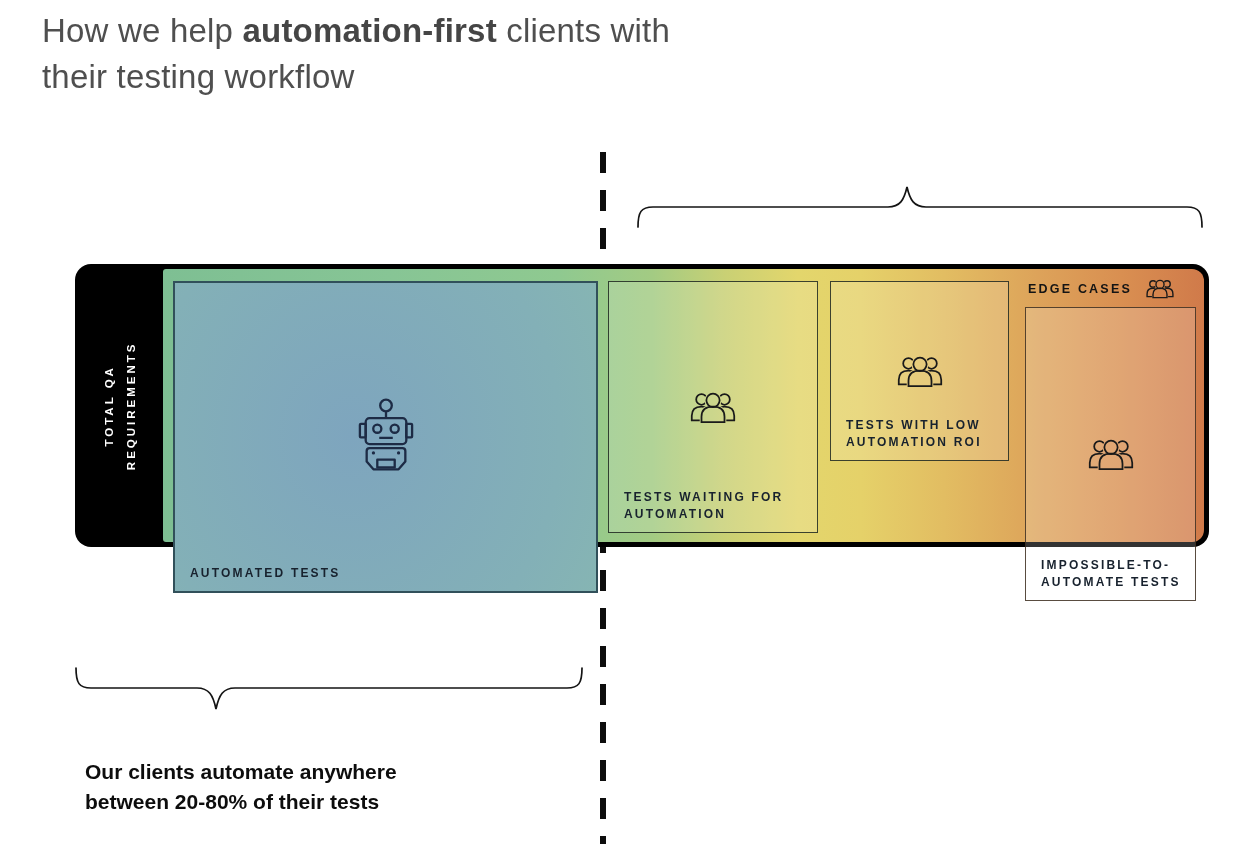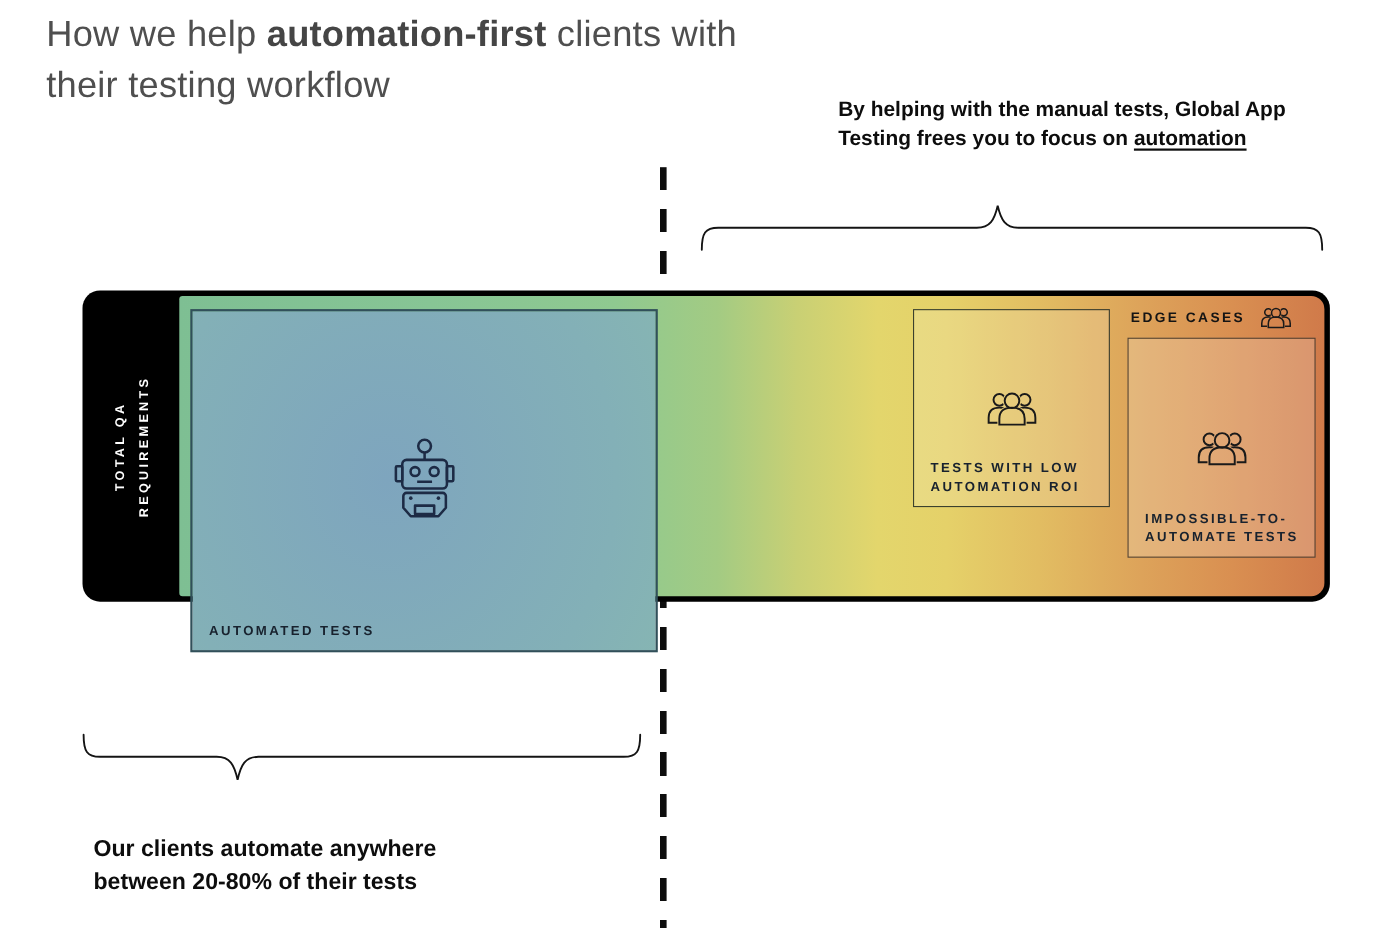--- a/index.html
+++ b/index.html
@@ -39,40 +39,39 @@
              #7ebf93 0%, #87c595 22%, #8fc990 38%, #a3cb83 47%,
              #c9d074 54%, #e3d66c 61%, #e5d169 67%, #e2bd62 75%,
              #dda35a 84%, #d98f51 92%, #d07a4a 100%); }
 
   .box { position:absolute; border:1.6px solid rgba(28,38,30,0.85); }
   .box-automated { left:10px; top:12px; width:425px; height:312px;
                    border:2px solid #31505a;
                    background:radial-gradient(110% 170% at 42% 50%, #7ea5be 0%, #83b0b7 45%, #8dc1a9 100%); }
   .box-waiting   { left:445px; top:12px; width:210px; height:252px; background:rgba(255,255,255,0.16); }
   .box-lowroi    { left:667px; top:12px; width:179px; height:180px; background:rgba(255,255,255,0.16); }
-  .box-impossible{ left:862px; top:38px; width:171px; height:200px;
+  .box-impossible{ left:862px; top:38px; width:171px; height:294px;
                    border:1.6px solid rgba(60,45,30,0.85); background:rgba(255,255,255,0.2); }
 
   .box-label { position:absolute; left:15px; bottom:9px; right:6px;
                font-size:12px; font-weight:700; letter-spacing:2.2px; color:#18222e; line-height:1.4; }
   .box-icon { position:absolute; left:50%; top:50%; transform:translate(-50%,-50%); }
   .box-automated .box-icon { transform:translate(-50%,-52%); }
 
   .edge-row { position:absolute; left:865px; top:8px; width:146px;
               display:flex; align-items:center; justify-content:space-between; }
   .edge-label { font-size:12.5px; font-weight:700; letter-spacing:2.2px; color:#141414; }
 </style>
 </head>
 <body>
 
 <div id="canvas">
 
   <h1 class="title"><span>How we help </span><b>automation-first</b><span> clients with their testing workflow</span></h1>
 
-  <div class="right-note"><span>By helping with the manual tests, Global App Testing frees you to focus on </span><span class="u">automation</span></div>
 
 
   <div class="dashed-line"></div>
 
   <svg class="brace brace-top" viewBox="0 0 570 52">
     <path d="M3 49 C3 34 6 29 18 29 L253 29 C265 29 269 22 272 9 C275 22 279 29 291 29 L552 29 C564 29 567 34 567 49" fill="none" stroke="#141414" stroke-width="1.7" stroke-linecap="round"></path>
   </svg>
 
   <svg class="brace brace-bottom" viewBox="0 0 512 58">
     <path d="M3 5 C3 20 6 25 18 25 L124 25 C136 25 140 32 143 46 C146 32 150 25 162 25 L494 25 C506 25 509 20 509 5" fill="none" stroke="#141414" stroke-width="1.7" stroke-linecap="round"></path>
@@ -104,20 +103,42 @@
             <line x1="23" y1="41.5" x2="37" y2="41.5"></line>
             <path d="M13 52 h34 a3 3 0 0 1 3 3 v11 l-7 8 H17 l-7 -8 V55 a3 3 0 0 1 3 -3 z"></path>
             <rect x="21" y="64" width="18" height="8"></rect>
           </g>
           <circle cx="17" cy="57" r="1.7" fill="#1d2b45"></circle>
           <circle cx="43" cy="57" r="1.7" fill="#1d2b45"></circle>
         </svg>
         <div class="box-label">AUTOMATED TESTS</div>
       </div>
 
+      <div class="box box-waiting">
+        <svg class="box-icon" width="46" height="38" viewBox="0 0 52 42">
+          <defs>
+              <mask id="pm-a">
+                <rect width="52" height="42" fill="#fff"></rect>
+            <circle cx="26" cy="13.5" r="9.6" fill="#000"></circle>
+            <path d="M11 40 v-8 c0-9.5 6.5-13.5 15-13.5 s15 4 15 13.5 v8 z" fill="#000"></path>
+              </mask>
+            </defs>
+          <g fill="none" stroke="#1a1a1a" stroke-width="2" mask="url(#pm-a)">
+            <circle cx="13" cy="12.5" r="6"></circle>
+            <path d="M2 36 v-5 c0-8 5-10.5 11-10.5 s11 2.5 11 10.5 v5 z"></path>
+            <circle cx="39" cy="12.5" r="6"></circle>
+            <path d="M28 36 v-5 c0-8 5-10.5 11-10.5 s11 2.5 11 10.5 v5 z"></path>
+          </g>
+          <g fill="none" stroke="#1a1a1a" stroke-width="2">
+            <circle cx="26" cy="13.5" r="7.5"></circle>
+            <path d="M13 38 v-6 c0-8.5 5.5-11.5 13-11.5 s13 3 13 11.5 v6 z"></path>
+          </g>
+        </svg>
+        <div class="box-label">TESTS WAITING FOR AUTOMATION</div>
+      </div>
 
       <div class="box box-lowroi">
         <svg class="box-icon" width="46" height="38" viewBox="0 0 52 42">
           <defs>
               <mask id="pm-b">
                 <rect width="52" height="42" fill="#fff"></rect>
             <circle cx="26" cy="13.5" r="9.6" fill="#000"></circle>
             <path d="M11 40 v-8 c0-9.5 6.5-13.5 15-13.5 s15 4 15 13.5 v8 z" fill="#000"></path>
               </mask>
             </defs>

